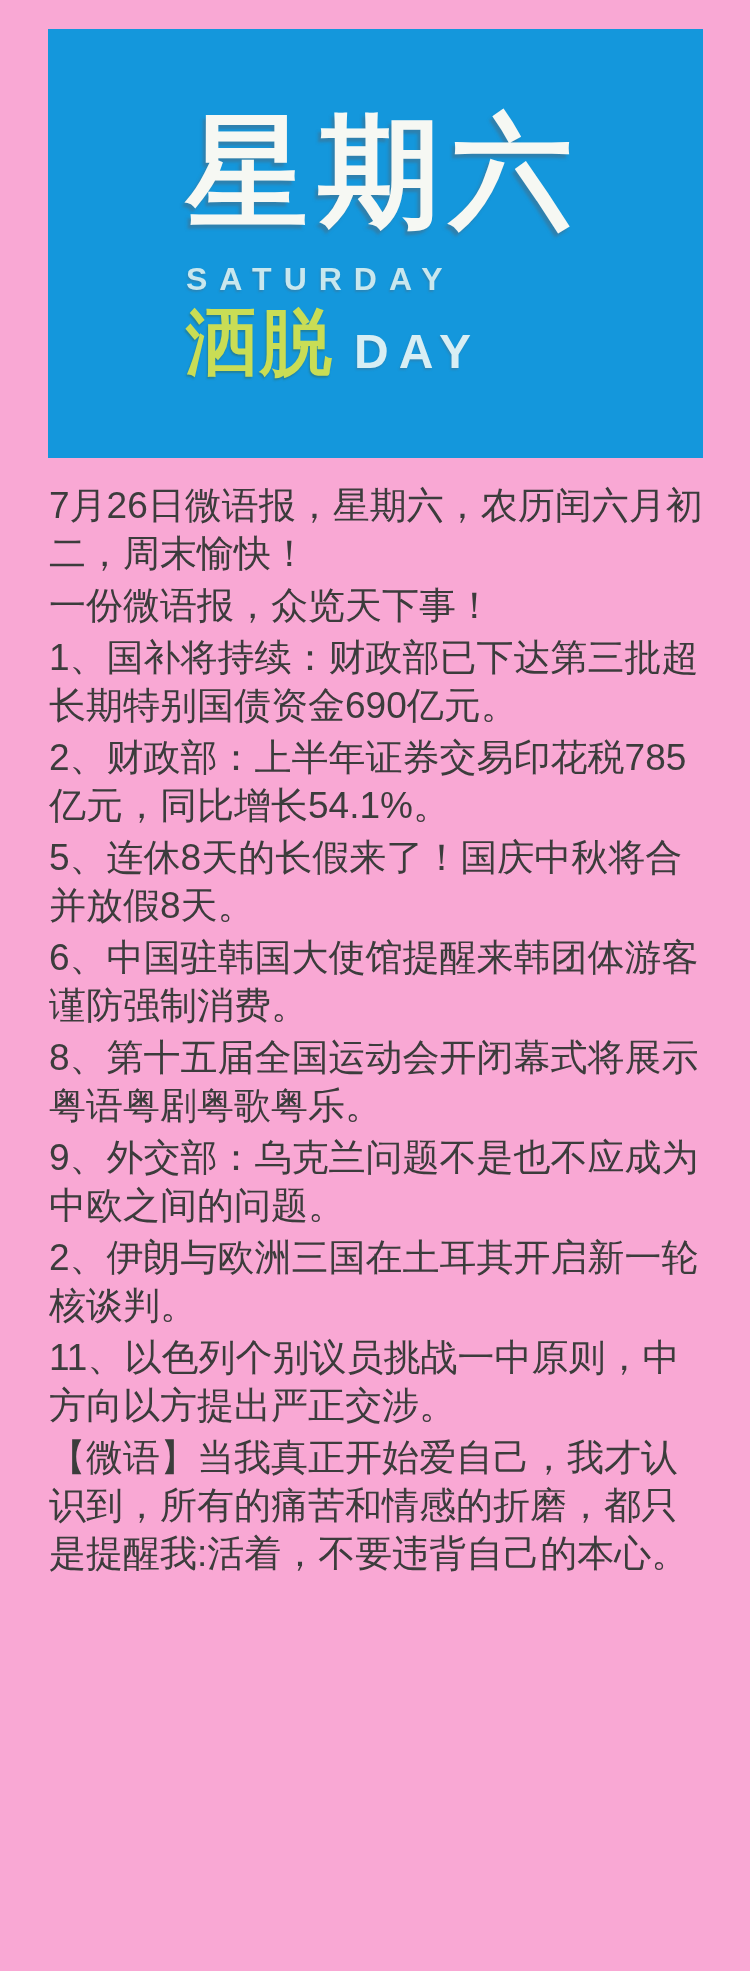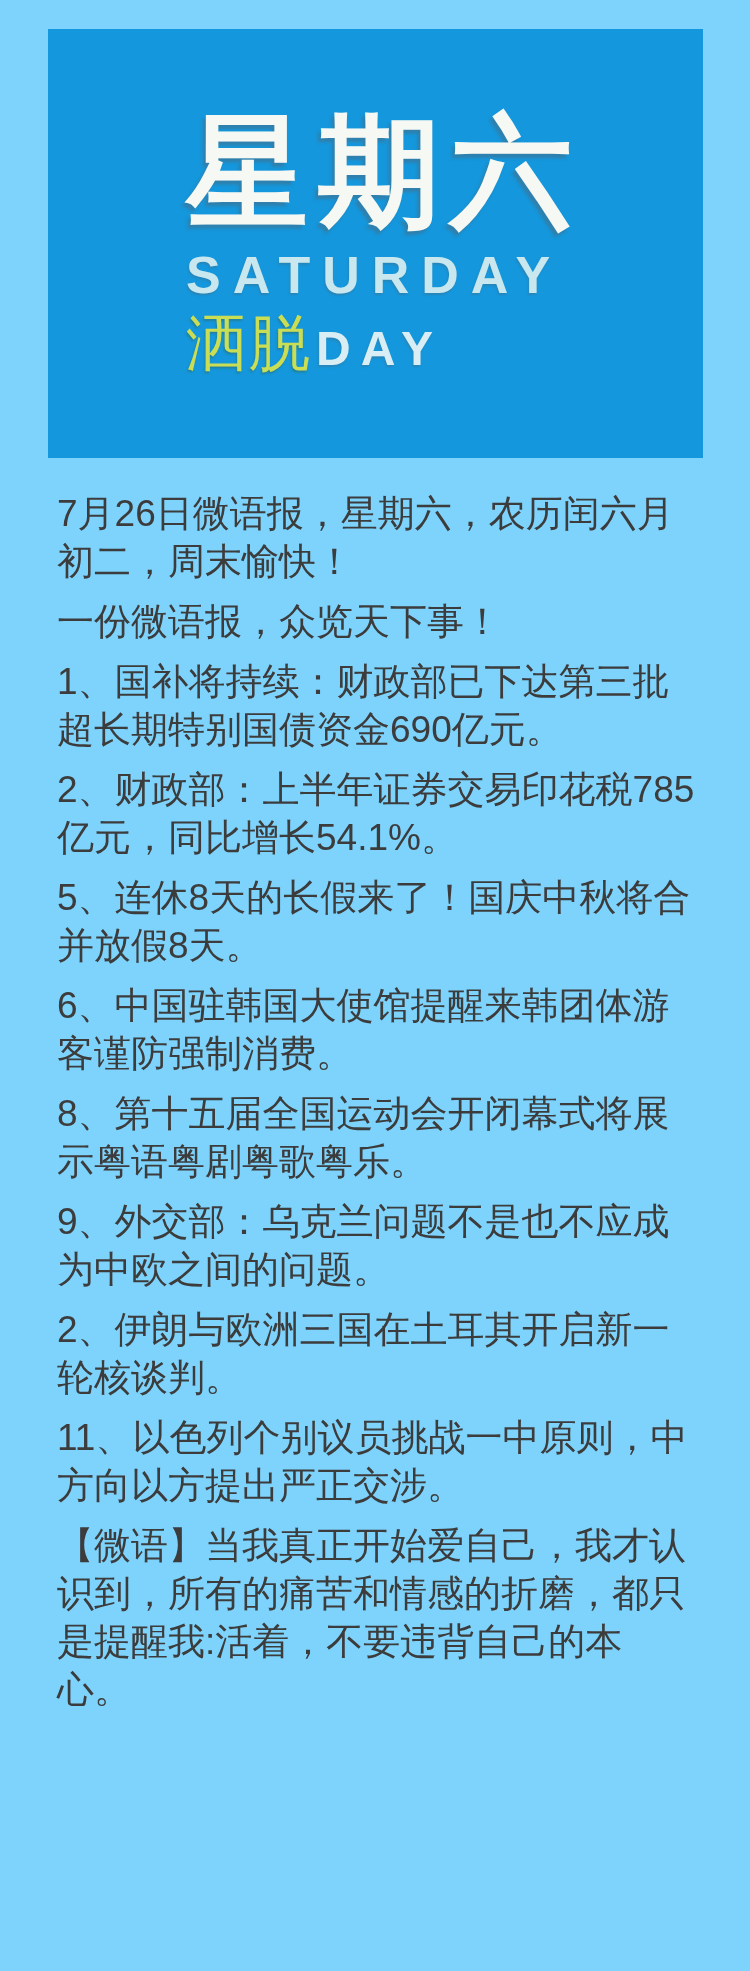--- a/index.html
+++ b/index.html
@@ -5,21 +5,21 @@
   html, body {
     margin: 0;
     padding: 0;
     background: #fdfdfd;
     font-family: "Liberation Sans", sans-serif;
   }
   .page {
     position: relative;
     width: 750px;
     height: 1971px;
-    background: #7dd3fc;
+    background: #f9a8d4;
     overflow: hidden;
   }
   .banner {
     position: absolute;
     left: 48px;
     top: 29px;
     width: 655px;
     height: 429px;
     background: #1497dc;
   }
@@ -31,63 +31,63 @@
   .banner-title-cn {
     font-size: 122px;
     font-weight: bold;
     line-height: 1.18;
     color: #f6f8f3;
     letter-spacing: 10px;
     text-shadow: -3px 4px 3px rgba(70, 110, 135, 0.55);
     white-space: nowrap;
   }
   .banner-title-en {
-    margin-top: 0;
-    font-size: 52px;
+    margin-top: 16px;
+    font-size: 32px;
     font-weight: bold;
     color: #c9e7ee;
     letter-spacing: 12px;
     white-space: nowrap;
     text-shadow: -1px 2px 2px rgba(70, 110, 135, 0.4);
   }
   .banner-subtitle {
     margin-top: 10px;
     display: flex;
     align-items: flex-end;
   }
   .banner-subtitle-cn {
-    font-size: 61px;
-    font-weight: normal;
+    font-size: 72px;
+    font-weight: bold;
     line-height: 0.95;
     color: #c9dd55;
     letter-spacing: 2px;
     text-shadow: -1px 2px 2px rgba(60, 90, 40, 0.35);
   }
   .banner-subtitle-en {
     font-size: 48px;
     font-weight: bold;
     line-height: 1;
     color: #d8eef4;
     letter-spacing: 10px;
-    margin-left: 4px;
+    margin-left: 20px;
     text-shadow: -1px 2px 2px rgba(70, 110, 135, 0.4);
   }
   .content {
     position: absolute;
     left: 45px;
     top: 478px;
     width: 663px;
     font-size: 37px;
     line-height: 48px;
     color: #3c3c3c;
     text-align: left;
     word-break: break-all;
   }
   .content p {
-    margin: 12px;
+    margin: 4px;
     padding: 0;
   }
 </style>
 </head>
 <body>
 
 <div class="page">
 
   <div class="banner">
     <div class="banner-inner">

